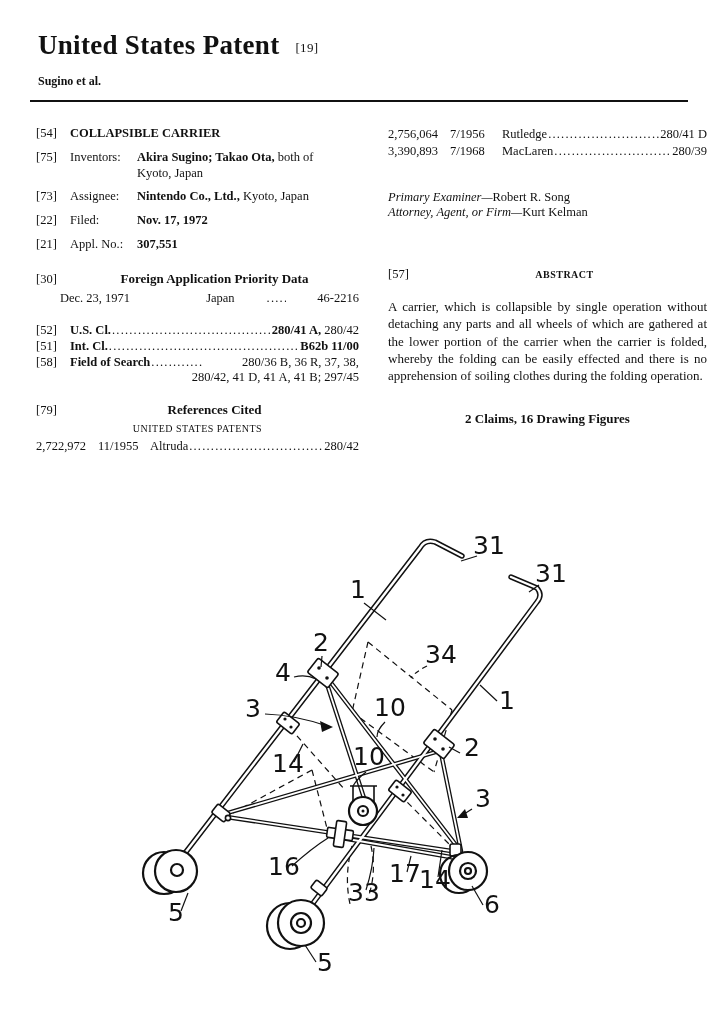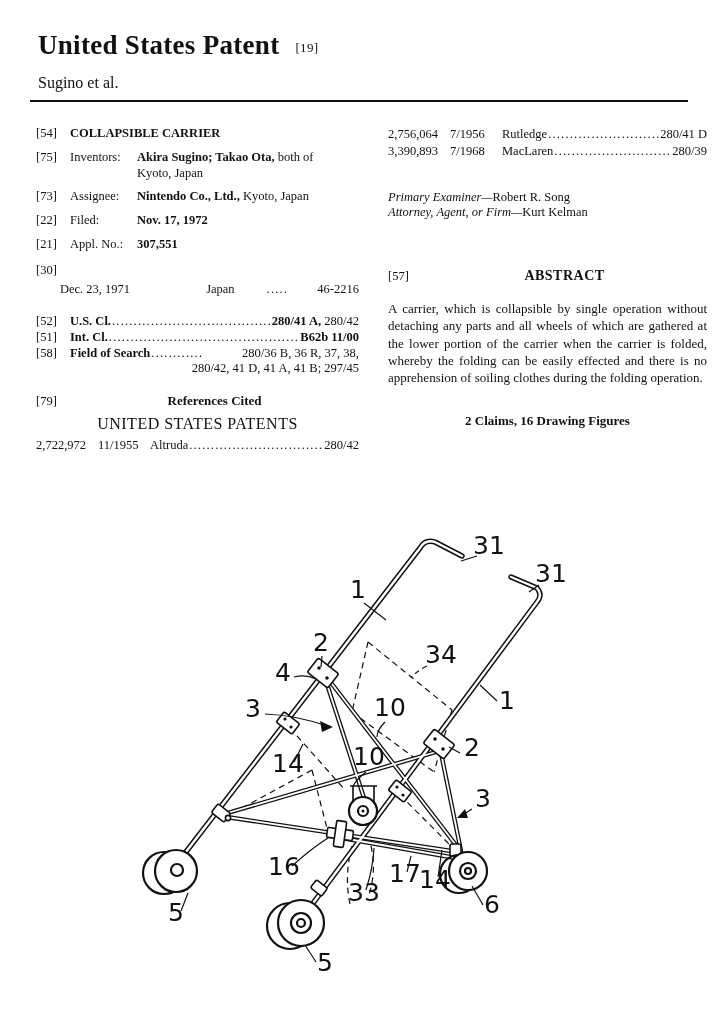--- a/index.html
+++ b/index.html
@@ -4,21 +4,21 @@
 <style>
   html,body { margin:0; padding:0; background:#e8e8e8; }
   .page {
     position:relative; width:717px; height:1034px; margin:0 auto;
     background:#ffffff; color:#111; font-family:"Liberation Serif", serif;
     overflow:hidden;
   }
   
   .hdr-title { position:absolute; left:38px; top:30px; font-size:27px; font-weight:bold; letter-spacing:.3px; white-space:nowrap; }
   .hdr-title .kind { font-size:13px; font-weight:normal; margin-left:16px; vertical-align:2px; }
-  .hdr-authors { position:absolute; left:38px; top:74px; font-size:16px; font-weight:normal; }
+  .hdr-authors { position:absolute; left:38px; top:74px; font-size:12px; font-weight:bold; }
   .hdr-right { position:absolute; right:30px; top:32px; text-align:right; white-space:nowrap; }
   .hdr-number { font-size:21px; font-weight:bold; }
   .hdr-number .code, .hdr-date .code { font-size:13px; font-weight:normal; margin-right:16px; }
   .hdr-date { font-size:17px; font-weight:bold; margin-top:6px; }
   .rule { position:absolute; left:30px; top:100px; width:658px; height:2px; background:#111; }
 
   
   .col-left  { position:absolute; left:36px;  top:126px; width:323px; font-size:12.5px; line-height:1.26; }
   .col-right { position:absolute; left:388px; top:126px; width:319px; font-size:12.5px; line-height:1.26; }
 
@@ -27,32 +27,32 @@
   .fl { width:67px; flex:none; }
   .b { font-weight:bold; }
   .i { font-style:italic; }
   .dots { flex:1; overflow:hidden; white-space:nowrap; letter-spacing:1.2px; padding:0 1px; }
   .val { white-space:nowrap; }
   .indent2 { padding-left:101px; }
   .center { text-align:center; }
   .nw { white-space:nowrap; }
 
   .mt8 { margin-top:8px; } .mt4 { margin-top:4px; }
-  .mt16 { margin-top:16px; } .mt18 { margin-top:10px;justify-content:space-between; }
+  .mt16 { margin-top:16px; } .mt18 { margin-top:18px;justify-content:space-between; }
   .mt30 { margin-top:30px; } .mt46 { margin-top:46px; } .mt26 { margin-top:26px; }
 
   .ref-row { display:flex; align-items:baseline; margin-top:1px; }
   .rn { width:62px; flex:none; }
   .rdt { width:52px; flex:none; }
   .rnm { flex:none; }
   .rcl { white-space:nowrap; }
 
   .sect-head { font-weight:bold; font-size:13px; }
-  .caps-head { font-size:16px; letter-spacing:.5px; }
-  .abstract-head { font-weight:bold; font-size:14px; letter-spacing:.5px; }
+  .caps-head { font-size:10px; letter-spacing:.5px; }
+  .abstract-head { font-weight:bold; font-size:10px; letter-spacing:.5px; }
   .abstract-text { margin-top:15px; text-align:justify; font-size:13px; line-height:1.34; }
   .claims { font-weight:bold; font-size:13px; }
 
   
   svg.fig { position:absolute; left:0; top:0; }
   .tubeO { fill:none; stroke:#111; stroke-width:5.4; stroke-linecap:round; stroke-linejoin:round; }
   .tubeI { fill:none; stroke:#fff; stroke-width:2.4; stroke-linecap:round; stroke-linejoin:round; }
   .barO  { fill:none; stroke:#111; stroke-width:4.4; stroke-linecap:round; }
   .barI  { fill:none; stroke:#fff; stroke-width:1.8; stroke-linecap:round; }
   .thin  { fill:none; stroke:#111; stroke-width:1.6; }
@@ -99,20 +99,21 @@
       <span class="b">Nov. 17, 1972</span>
     </div>
     <div class="row mt8">
       <span class="code">[21]</span>
       <span class="fl">Appl. No.:</span>
       <span class="b">307,551</span>
     </div>
 
     <div class="row mt18">
       <span class="code">[30]</span>
+      <span class="sect-head" style="flex:1; text-align:center;">Foreign Application Priority Data</span>
     </div>
     <div class="row mt4" style="padding-left:24px;gap:31px;">
       <span class="nw">Dec. 23, 1971</span>
       <span style="width:14px; flex:none;"></span>
       <span class="nw">Japan</span>
       <span class="dots">....................................................</span>
       <span class="val">46-2216</span>
     </div>
 
     <div class="row mt16">

